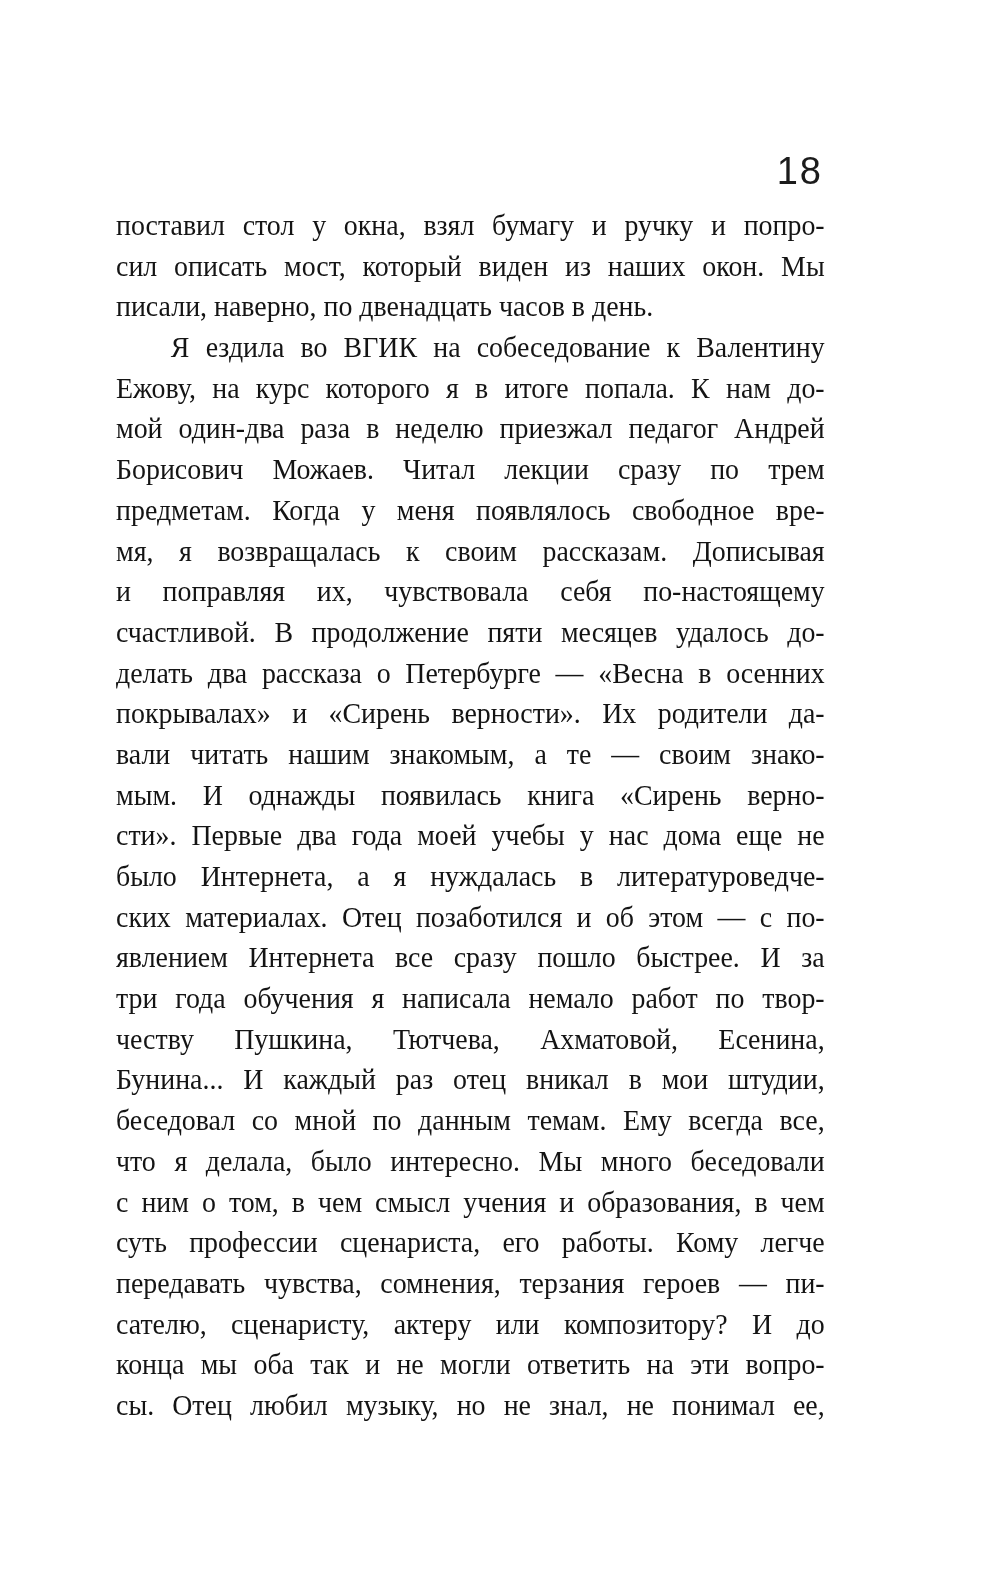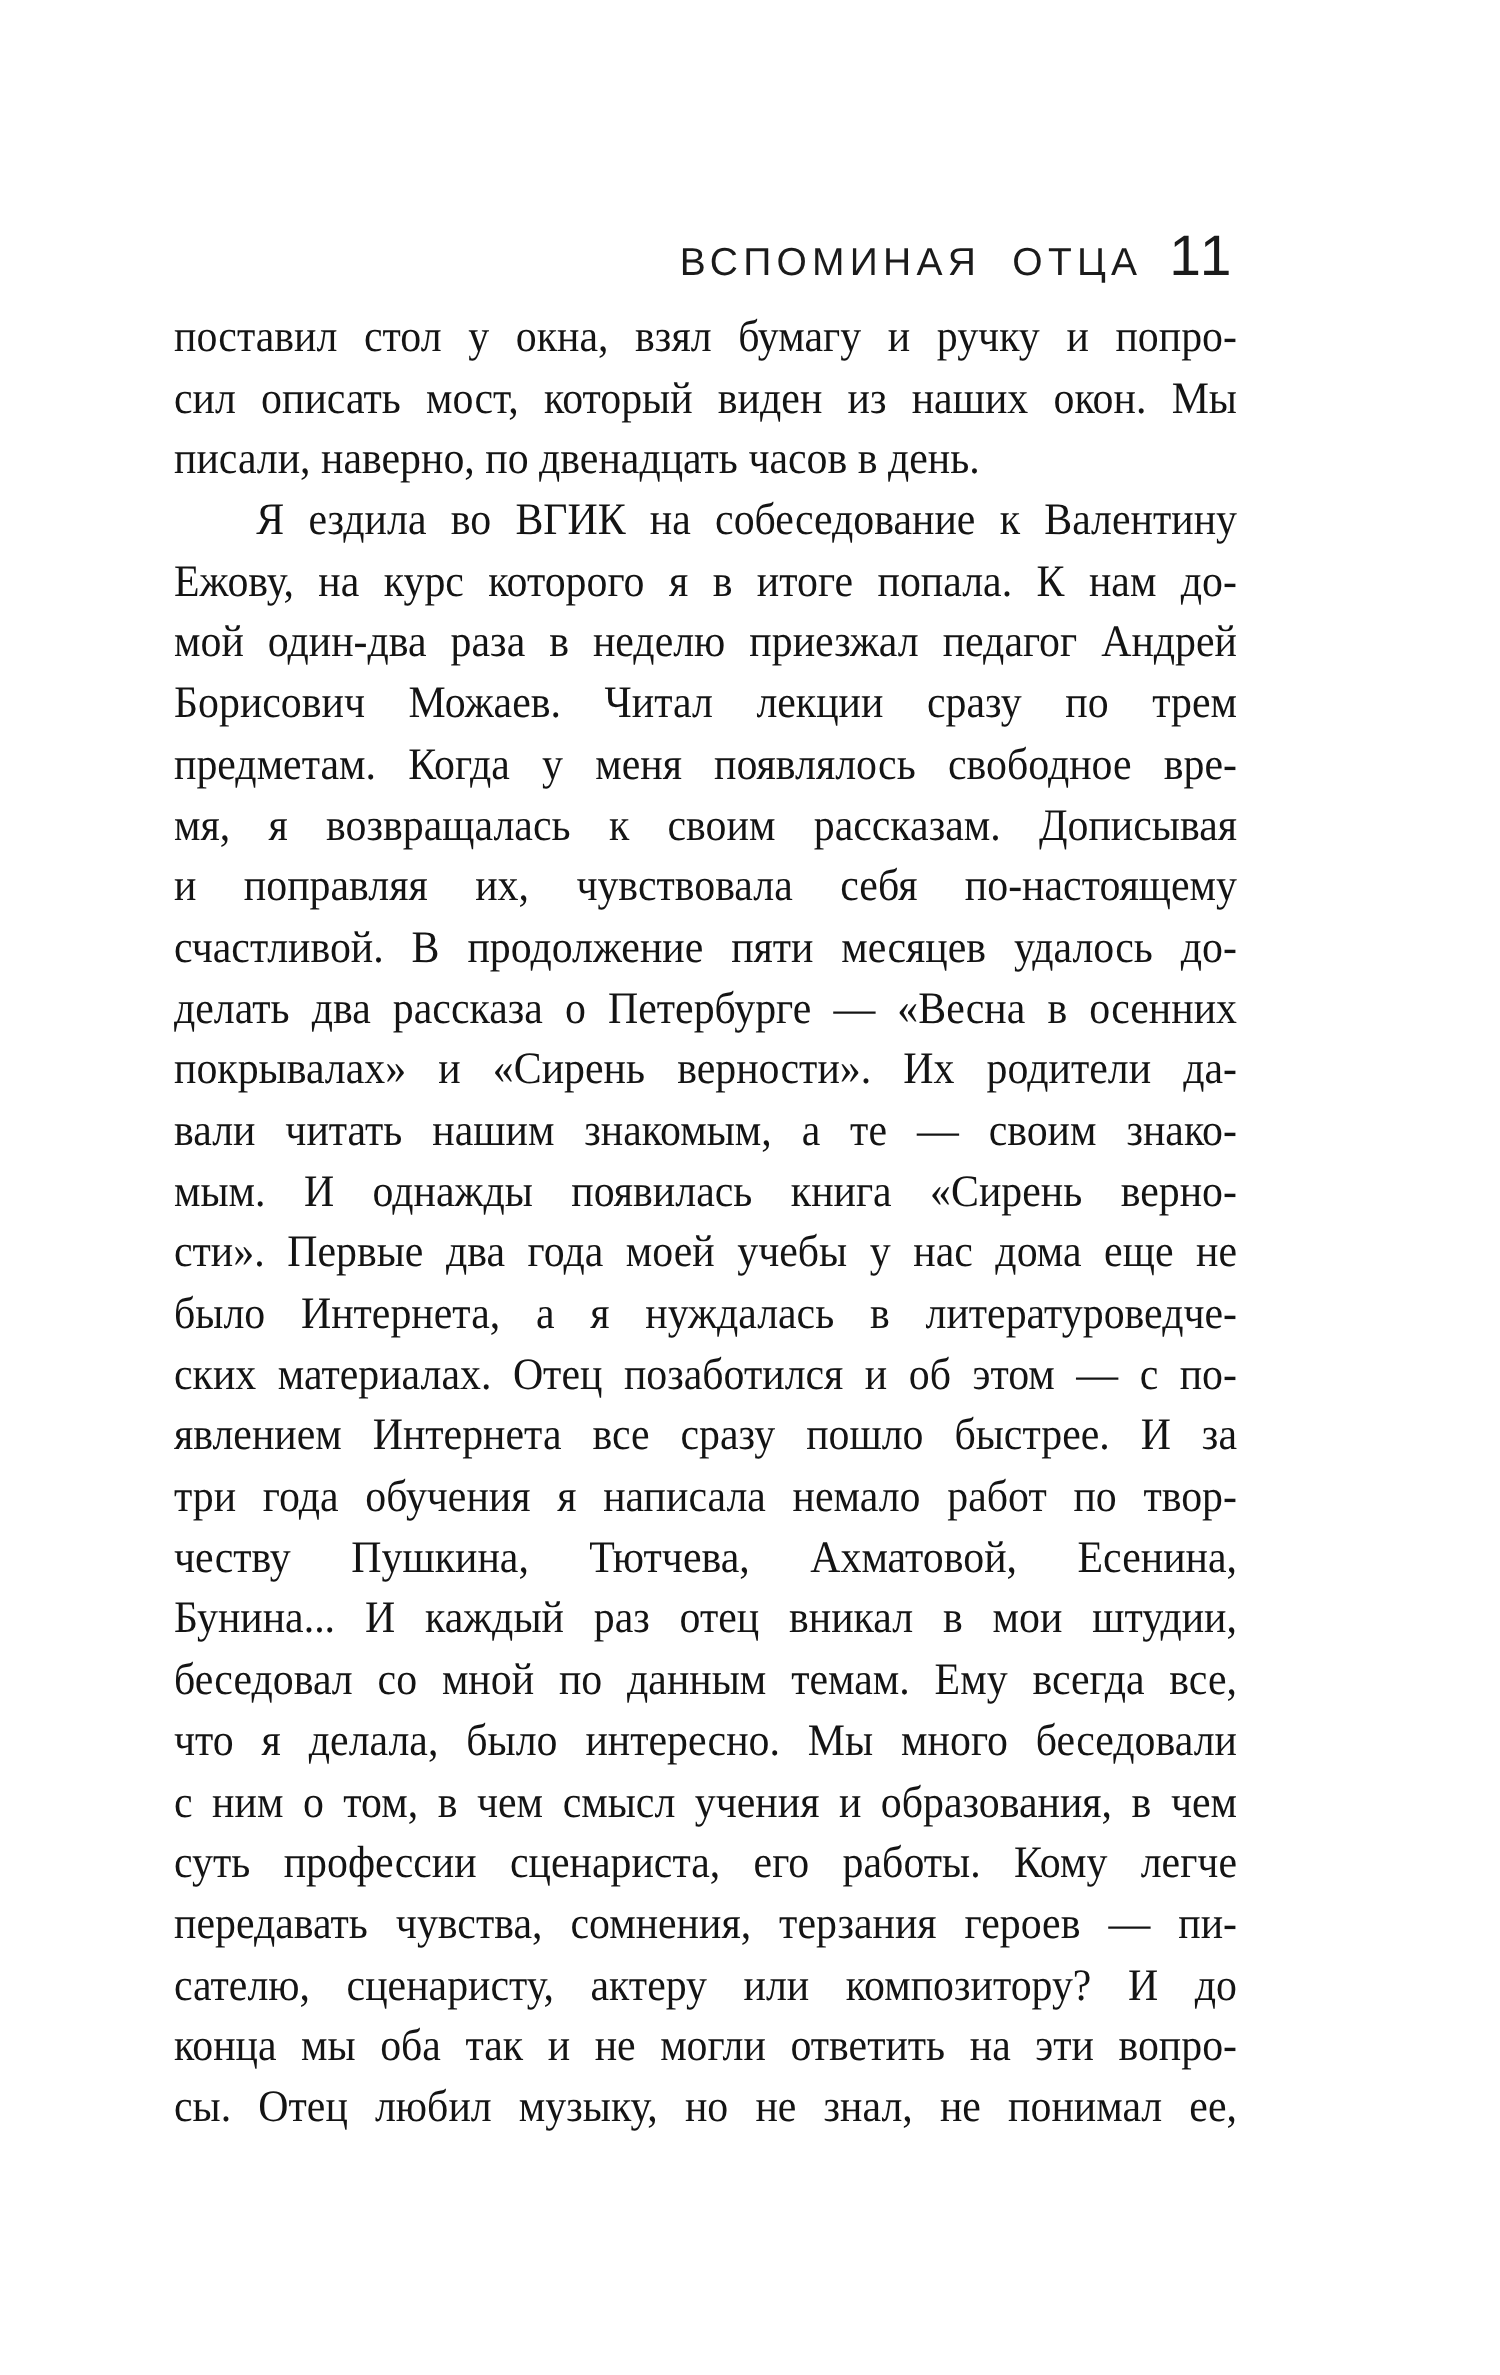--- a/index.html
+++ b/index.html
@@ -65,22 +65,21 @@
   .line.indent {
     text-indent: 59px;
   }
 </style>
 </head>
 <body>
 
 <div class="page">
 
   <header class="running-header">
-    <span class="header-title">ВСПОМИНАЯ ОТЦА</span>
-    <span class="header-page-number">11</span>
+    <span class="header-page-number">18</span>
   </header>
 
   <main class="text-block">
 
     <section class="paragraph">
       <div class="line">поставил стол у окна, взял бумагу и ручку и попро-</div>
       <div class="line">сил описать мост, который виден из наших окон. Мы</div>
       <div class="line para-end">писали, наверно, по двенадцать часов в день.</div>
     </section>
 

